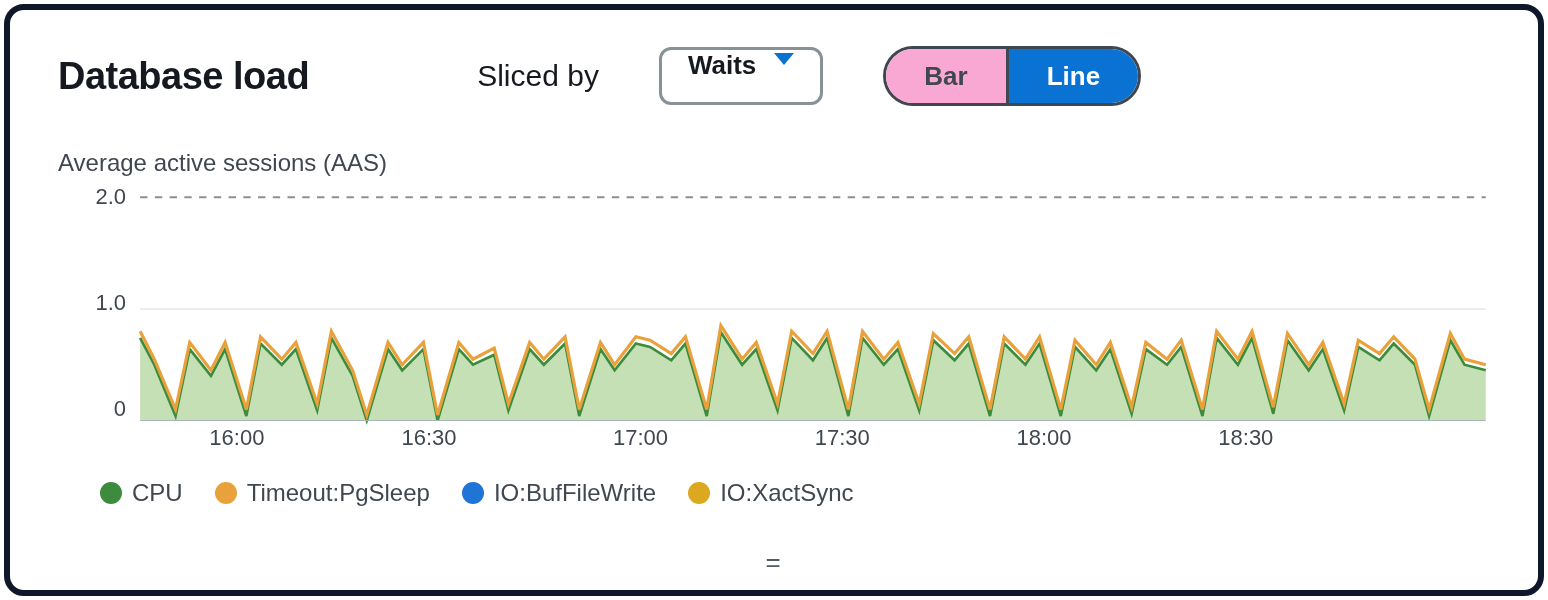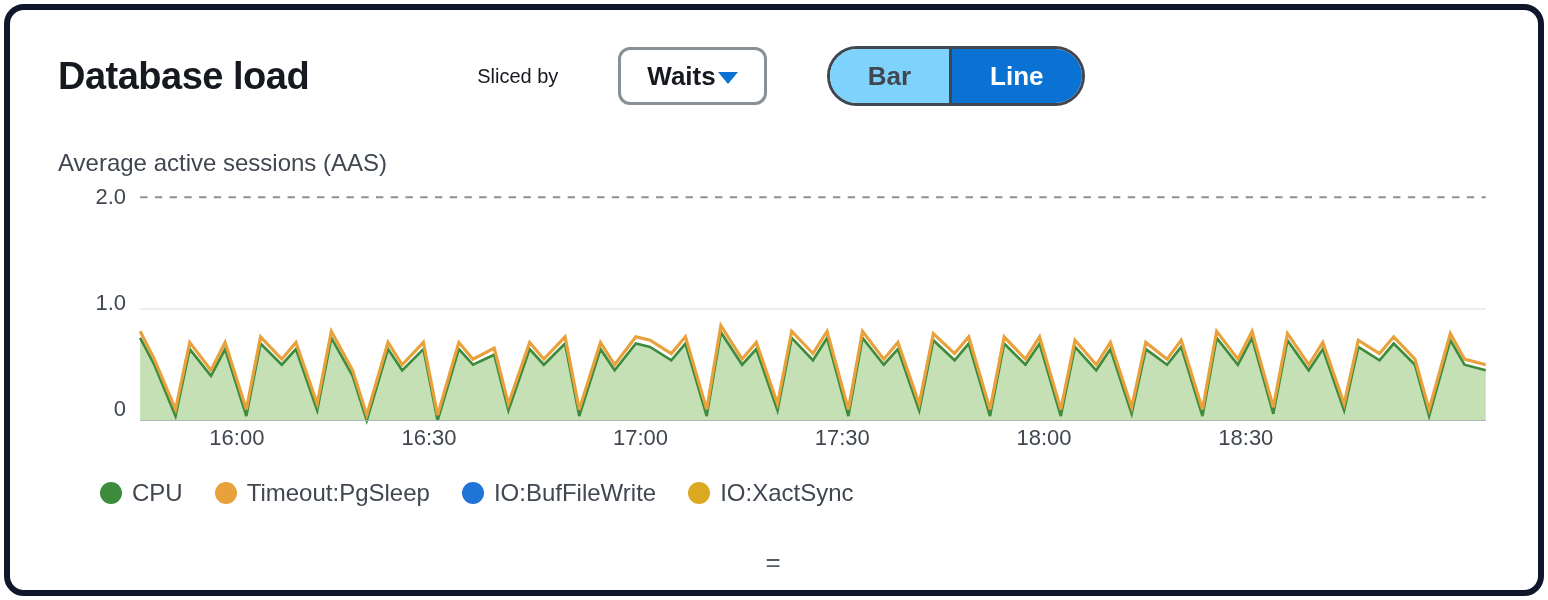--- a/index.html
+++ b/index.html
@@ -14,26 +14,26 @@
     --orange-dark:#d49530;
     --legend-blue:#2074d5;
     --legend-gold:#dba820;
   }
   *{box-sizing:border-box;}
   html,body{margin:0;padding:0;background:#fff;font-family:"Amazon Ember","Helvetica Neue",Arial,sans-serif;color:var(--ink);}
   .page{width:1548px;height:600px;padding:4px;}
   .panel{width:100%;height:100%;border:6px solid #0f172a;border-radius:20px;padding:18px 48px 8px 48px;position:relative;}
   .hdr{display:flex;align-items:center;gap:48px;margin-top:18px;}
   .title{font-size:38px;font-weight:800;letter-spacing:-0.5px;}
-  .sliced{font-size:20px;color:var(--ink);margin-left:auto;}
+  .sliced{font-size:30px;color:var(--ink);margin-left:auto;}
   .hdr-right{display:flex;align-items:center;gap:60px;}
-  .dropdown{display:inline-flex;align-items:center;gap:2px;height:58px;padding:0 26px;border:3px solid #879196;border-radius:12px;font-size:26px;font-weight:800;color:var(--ink);cursor:pointer;user-select:none;}
+  .dropdown{display:inline-flex;align-items:flex-start;gap:18px;height:58px;padding:0 26px;border:3px solid #879196;border-radius:12px;font-size:26px;font-weight:800;color:var(--ink);cursor:pointer;user-select:none;}
   .dropdown .caret{width:0;height:0;border-left:10px solid transparent;border-right:10px solid transparent;border-top:12px solid var(--blue);margin-top:3px;}
   .seg{display:inline-flex;border:3px solid #414750;border-radius:999px;overflow:hidden;height:60px;}
-  .seg button{appearance:none;border:0;background:#7dd3fc;font:inherit;font-size:26px;font-weight:800;padding:0 38px;cursor:pointer;color:#414750;}
+  .seg button{appearance:none;border:0;background:#f9a8d4;font:inherit;font-size:26px;font-weight:800;padding:0 38px;cursor:pointer;color:#414750;}
   .seg button.active{background:var(--blue);color:#fff;}
   .seg button+button{border-left:3px solid #414750;}
   .subtitle{margin-top:43px;font-size:24px;color:#414750;}
   .chart-wrap{position:relative;margin-top:14px;height:230px;}
   .plot{position:absolute;inset:0;}
   .yaxis{position:absolute;left:0;top:0;bottom:0;width:78px;}
   .ylabel{position:absolute;right:10px;font-size:22px;color:#414750;transform:translateY(-50%);}    
   .xaxis{position:relative;height:40px;margin-left:78px;}
   .xlabel{position:absolute;top:4px;font-size:22px;color:#414750;transform:translateX(-50%);}    
   .legend{display:flex;align-items:flex-end;gap:18px;margin-left:42px;margin-top:18px;font-size:24px;color:#414750;flex-wrap:wrap;}

